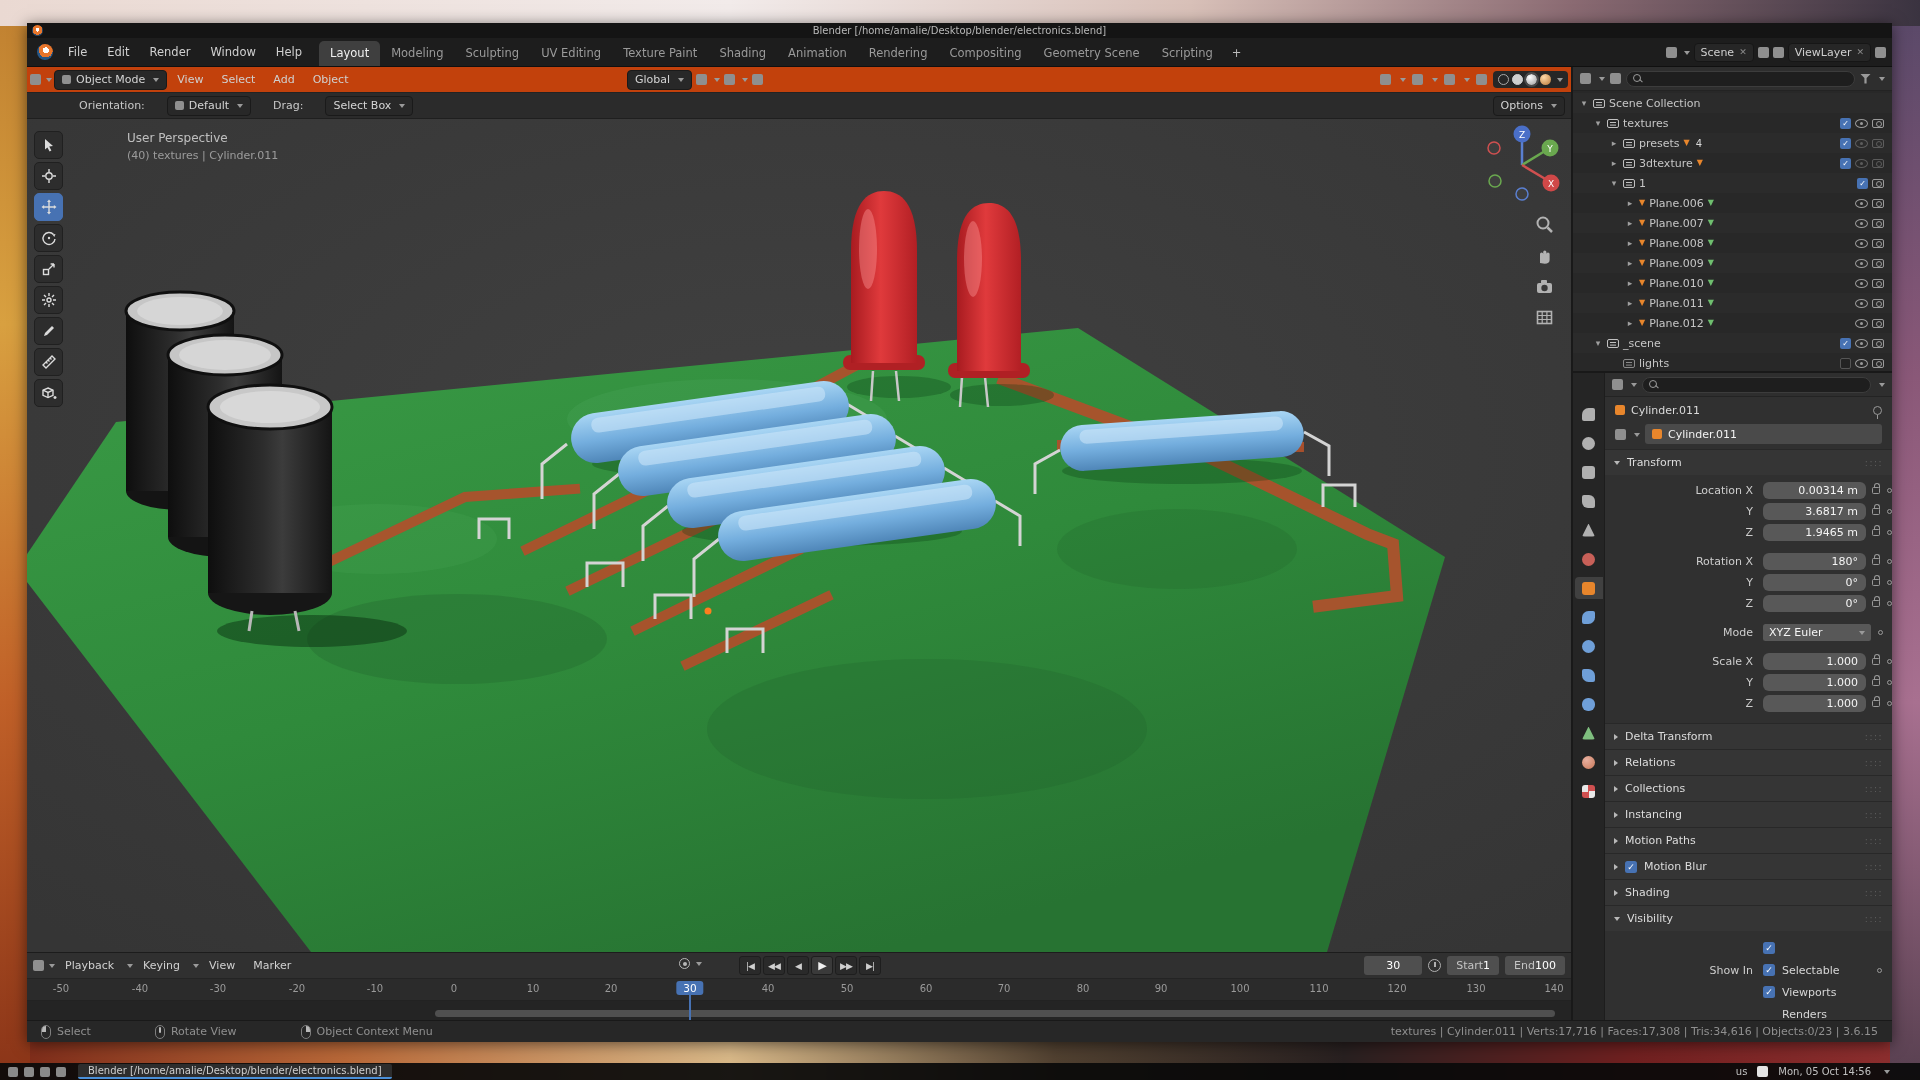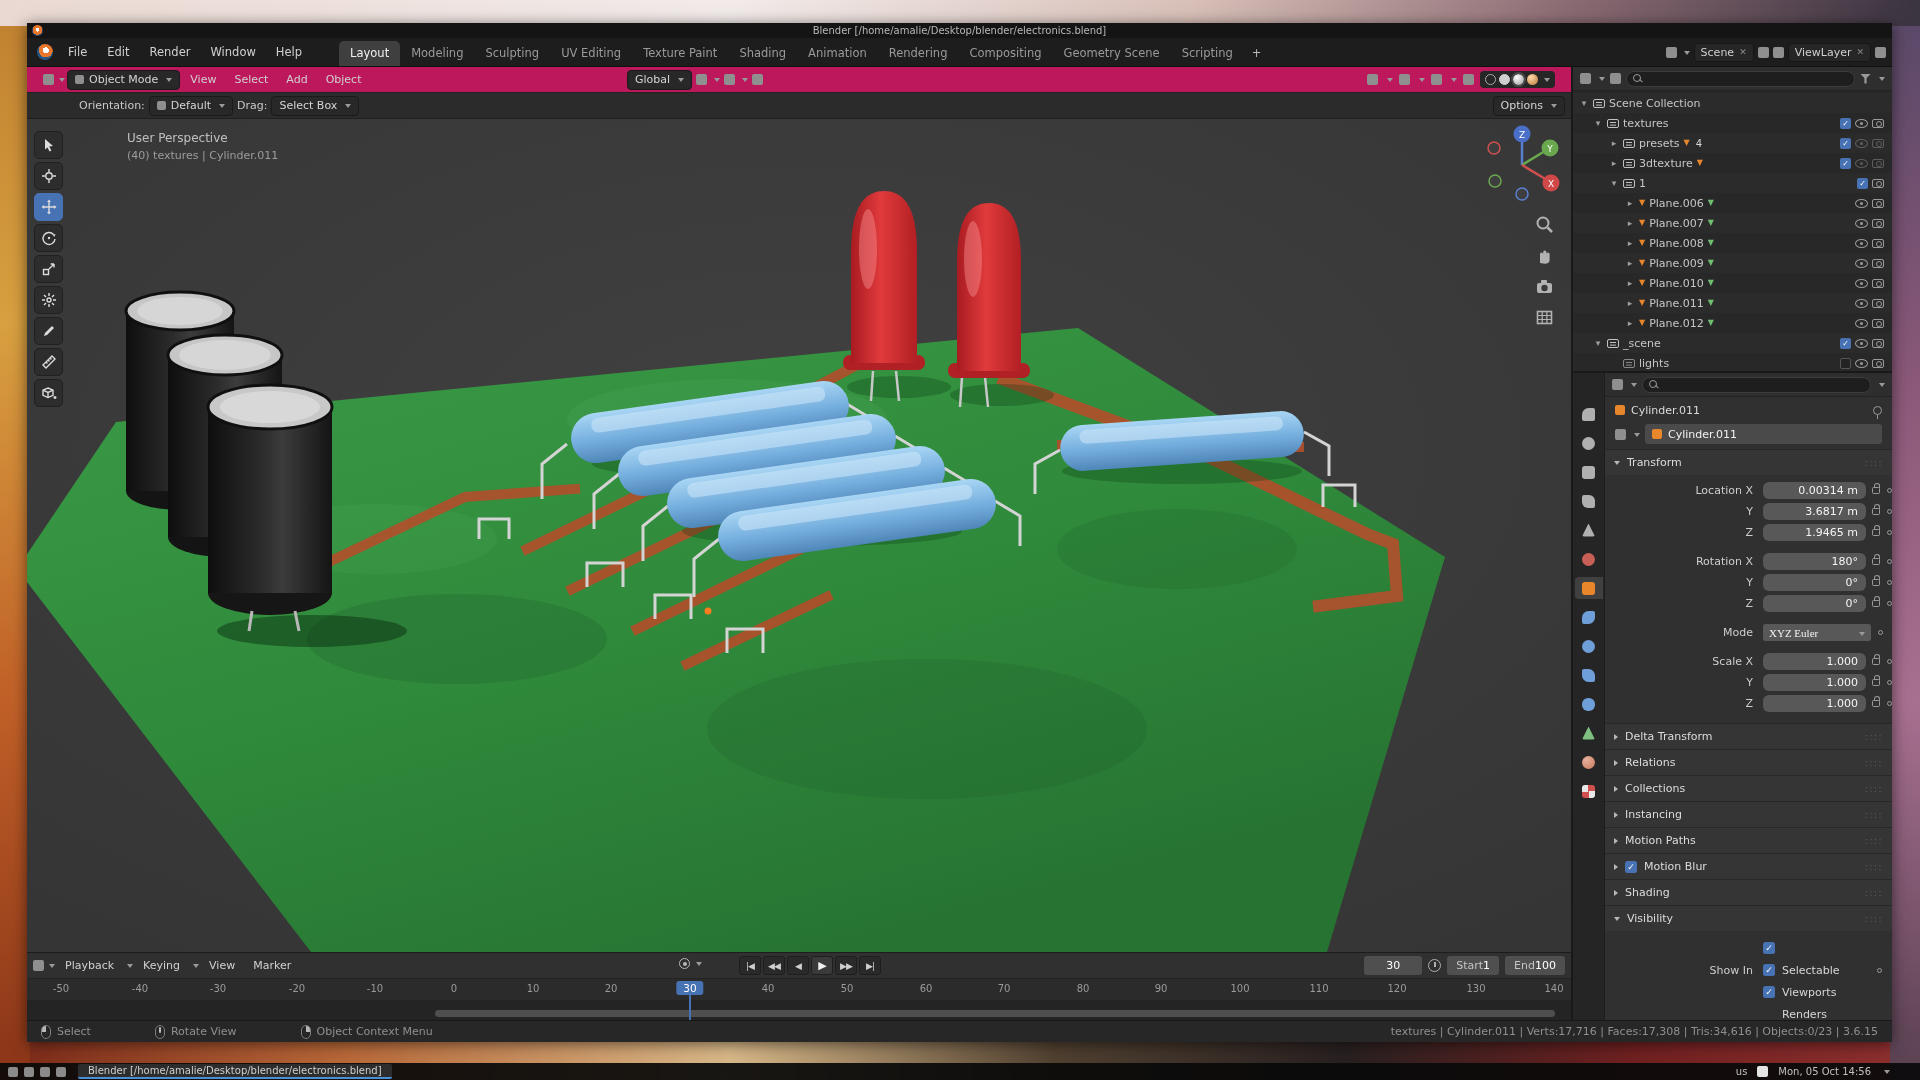--- a/index.html
+++ b/index.html
@@ -24,40 +24,40 @@
     box-shadow:0 2px 14px rgba(0,0,0,.55); }
   .titlebar { height:15px; background:#141414; display:flex; align-items:center;
     justify-content:center; position:relative; color:#b8b8b8; font-size:10px; flex:0 0 auto;}
   .titlebar .winicon { position:absolute; left:5px; top:2px; width:11px; height:11px;
     border-radius:50%; background:radial-gradient(circle at 50% 42%,#fff 0 2px,#e8762c 2px 5px,#2a4a68 5px); }
   .topbar { height:29px; background:#1d1d1d; display:flex; align-items:center; flex:0 0 auto;
     border-bottom:1px solid #101010; padding:0 6px; gap:2px; }
   .logo { width:16px; height:16px; margin:0 4px; border-radius:50%;
     background:radial-gradient(circle at 55% 40%,#fff 0 3px,#e8762c 3px 7px,#265787 7px); }
   .menu { padding:3px 9px; color:#d0d0d0; font-size:11.5px; border-radius:3px; }
-  .tabs { display:flex; margin-left:26px; align-items:flex-end; height:100%; }
+  .tabs { display:flex; margin-left:6px; align-items:flex-end; height:100%; }
   .tab { padding:5px 11px 6px; color:#9a9a9a; font-size:11.5px; border-radius:5px 5px 0 0; }
   .tab.active { background:#3f3f3f; color:#f0f0f0; }
   .tab.add { color:#bbb; padding:5px 8px 6px; }
   .tb-right { margin-left:auto; display:flex; align-items:center; gap:4px; }
   .pill { background:#262626; border:1px solid #161616; border-radius:4px; height:19px;
     display:flex; align-items:center; gap:5px; padding:0 6px; color:#cfcfcf; }
   .pill .mini-x { color:#8a8a8a; font-size:9px; }
   .chev { display:inline-block; }
   .chev::after { content:""; display:inline-block; border-left:3.5px solid transparent;
     border-right:3.5px solid transparent; border-top:4px solid #9a9a9a; margin-left:3px;
     vertical-align:middle; }
   .sq-ic { width:11px; height:11px; background:#8f8f8f; border-radius:2px; display:inline-block; }
   
   .content { flex:1; display:flex; min-height:0; }
   .left-stack { flex:1; display:flex; flex-direction:column; min-width:0; }
-  .hdr1 { height:26px; background:#be185d; border-bottom:1px solid #232323; display:flex;
-    align-items:center; padding:0 16px; gap:2px; position:relative; flex:0 0 auto;}
+  .hdr1 { height:26px; background:#c2410c; border-bottom:1px solid #232323; display:flex;
+    align-items:center; padding:0 3px; gap:2px; position:relative; flex:0 0 auto;}
   .hdr2 { height:26px; background:#2b2b2b; border-bottom:1px solid #1f1f1f; display:flex;
-    align-items:center; padding:0 6px 0 52px; gap:4px; flex:0 0 auto;}
+    align-items:center; padding:0 6px 0 52px; gap:22px; flex:0 0 auto;}
   .hmenu { padding:3px 8px; color:#d0d0d0; }
   .mode-dd { background:#282828; border:1px solid #1a1a1a; border-radius:4px; height:20px;
     display:flex; align-items:center; gap:5px; padding:0 7px; }
   .hdr-center { position:absolute; left:600px; display:flex; align-items:center; gap:4px; }
   .hdr-right { margin-left:auto; display:flex; align-items:center; gap:6px; }
   .shade-balls { display:flex; gap:3px; align-items:center; background:#262626;
     border-radius:4px; padding:2px 5px; }
   .ball { width:11px; height:11px; border-radius:50%; border:1.5px solid #a8a8a8; }
   .ball.solid { background:#cfcfcf; border-color:#cfcfcf; }
   .ball.mat { background:radial-gradient(circle at 35% 30%,#fff,#9a9a9a); border:none; }
@@ -180,21 +180,21 @@
     border-left:4.5px solid #b8b8b8; }
   .tri-d { width:0; height:0; border-left:3.5px solid transparent; border-right:3.5px solid transparent;
     border-top:4.5px solid #b8b8b8; }
   .grip { margin-left:auto; color:#5e5e5e; font-size:9px; letter-spacing:1.5px; }
   .pcontent { padding:6px 0 8px; background:#303030; }
   .prow { display:flex; align-items:center; height:19px; margin-bottom:2px; }
   .plab { width:158px; text-align:right; padding-right:10px; color:#cdcdcd; flex:0 0 auto; }
   .pfield { width:108px; height:17px; background:#585858; border-radius:6px; color:#f4f4f4;
     display:flex; align-items:center; justify-content:flex-end; padding:0 8px; }
   .pdrop { width:108px; height:17px; background:#585858; border-radius:2.5px; color:#f4f4f4;
-    display:flex; align-items:center; padding:0 6px; gap:4px;font-family:Liberation Serif, serif; }
+    display:flex; align-items:center; padding:0 6px; gap:4px; }
   .pdrop .txt { flex:1; }
   .icon-lock { width:8px; height:7px; border:1.2px solid #9a9a9a; border-radius:1.5px;
     margin-left:6px; position:relative; flex:0 0 auto; }
   .icon-lock::before { content:""; position:absolute; left:1px; top:-5px; width:4px; height:4px;
     border:1.2px solid #9a9a9a; border-bottom:none; border-radius:3px 3px 0 0; }
   .pdot { width:5px; height:5px; border:1.2px solid #9a9a9a; border-radius:50%; margin-left:7px;
     flex:0 0 auto; }
   .gapr { height:8px; }
   .vrow { display:flex; align-items:center; height:22px; }
   .cbx { width:12px; height:12px; background:#4772b3; border-radius:2.5px; color:#fff; font-size:9px;

